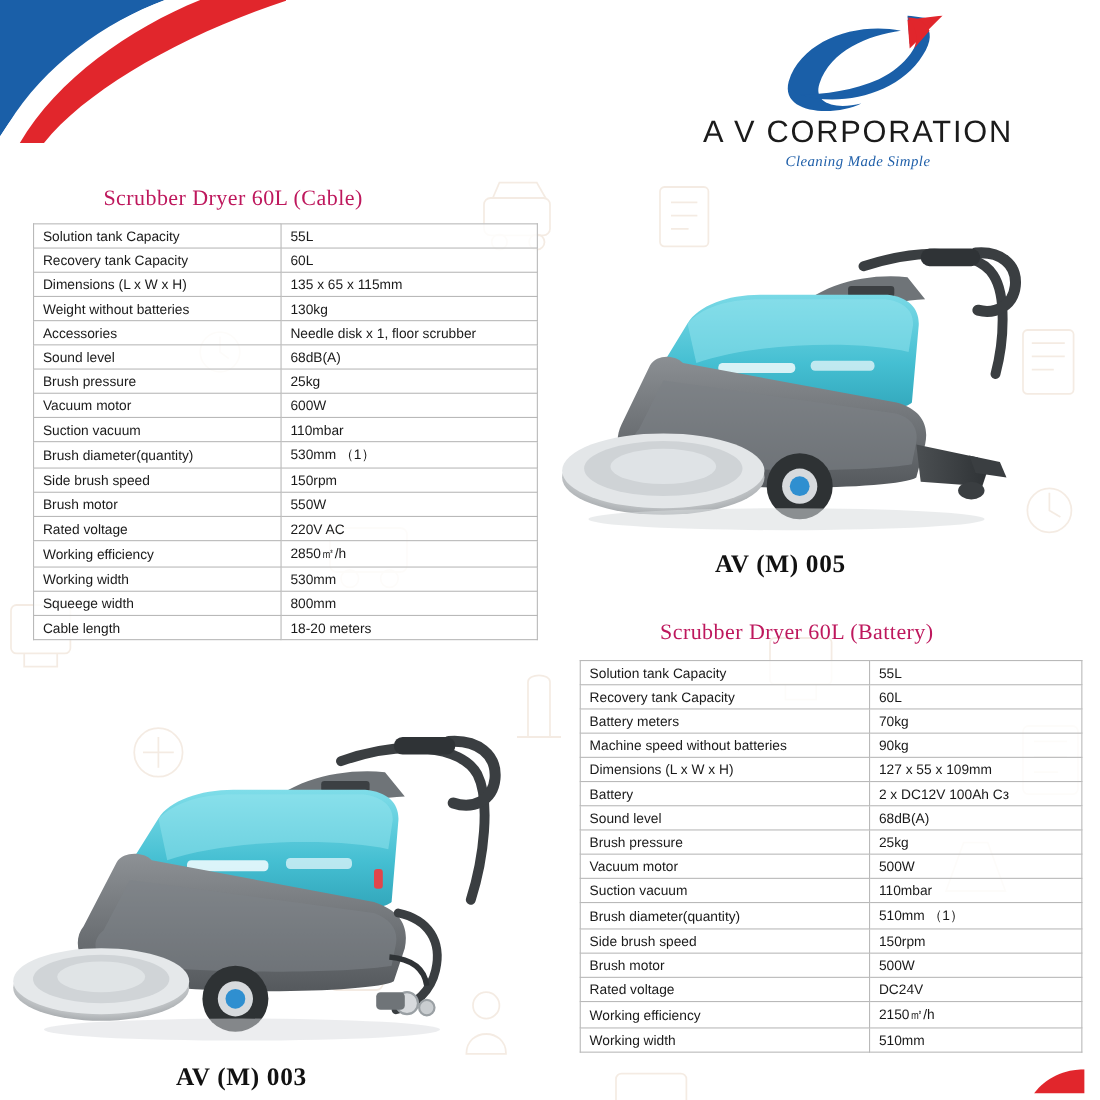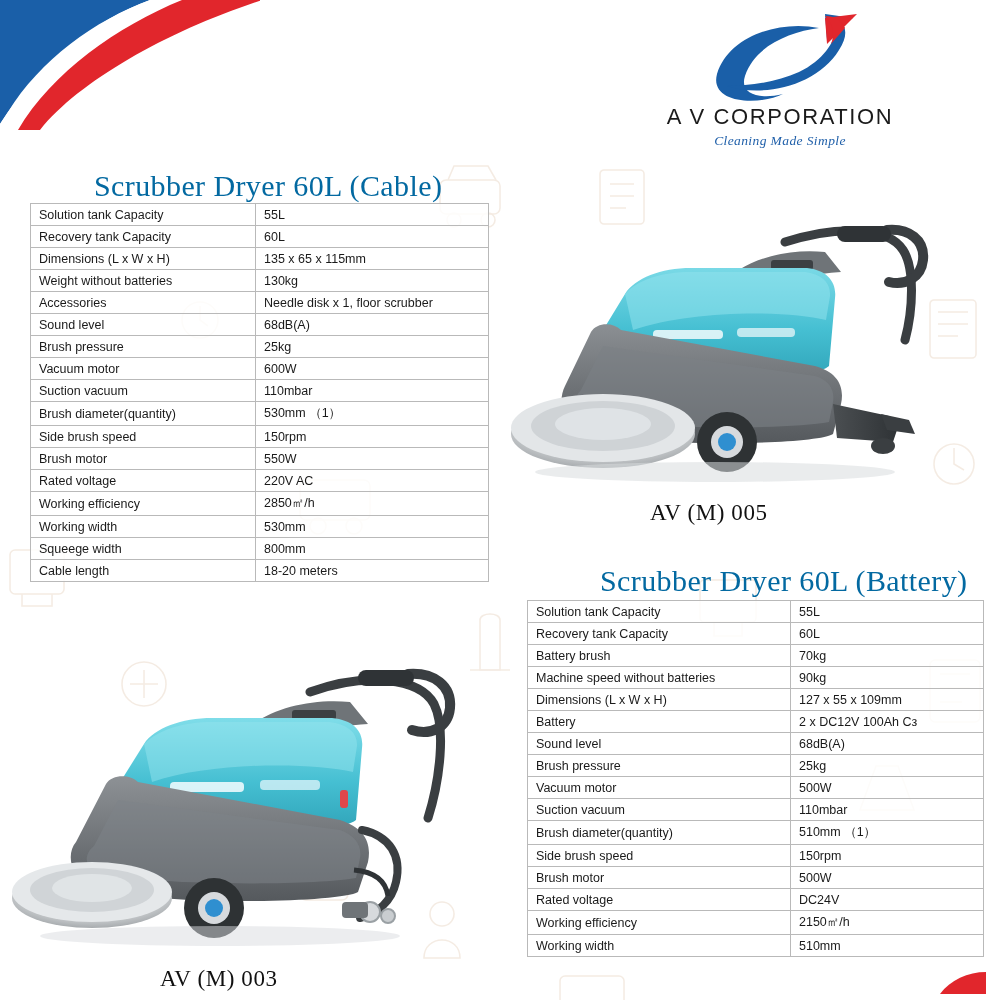--- a/index.html
+++ b/index.html
@@ -40,42 +40,42 @@
     right: 55px;
     width: 330px;
     text-align: center;
   }
   .logo-mark {
     height: 88px;
     position: relative;
   }
   .logo-name {
     font-family: "Liberation Sans", sans-serif;
-    font-size: 22px;
+    font-size: 28px;
     letter-spacing: 1.6px;
     color: #1b1b1b;
     margin-top: 2px;
     white-space: nowrap;
   }
   .logo-tag {
     font-family: "Liberation Serif", serif;
     font-size: 13.5px;
     font-style: italic;
     color: #1f5fa9;
     letter-spacing: 0.4px;
     margin-top: 3px;
     text-align: center;
   }
 
   
   .sec-title {
     position: absolute;
     font-family: "Liberation Serif", serif;
-    font-size: 30px;
-    color: #0369a1;
+    font-size: 20px;
+    color: #be185d;
     letter-spacing: 0.4px;
     white-space: nowrap;
   }
   #title-cable { left: 94px; top: 169px; }
   #title-battery { left: 600px; top: 564px; }
 
   
   .spec-table {
     position: absolute;
     border-collapse: collapse;
@@ -100,21 +100,21 @@
   #table-cable td.v { width: 218px; }
 
   #table-battery { left: 527px; top: 600px; width: 428px; }
   #table-battery td.k { width: 248px; }
   #table-battery td.v { width: 178px; }
 
   
   .model-caption {
     position: absolute;
     font-family: "Liberation Serif", serif;
-    font-weight: normal;
+    font-weight: bold;
     font-size: 23px;
     color: #111;
     letter-spacing: 0.6px;
     white-space: nowrap;
   }
   #caption-005 { left: 650px; top: 500px; }
   #caption-006 { left: 160px; top: 966px; }
 
   
   .machine {
@@ -376,21 +376,21 @@
   <tbody>
     <tr>
         <td class="k">Solution tank Capacity</td>
         <td class="v">55L</td>
       </tr>
     <tr>
         <td class="k">Recovery tank Capacity</td>
         <td class="v">60L</td>
       </tr>
     <tr>
-        <td class="k">Battery brush</td>
+        <td class="k">Battery meters</td>
         <td class="v">70kg</td>
       </tr>
     <tr>
         <td class="k">Machine speed without batteries</td>
         <td class="v">90kg</td>
       </tr>
     <tr>
         <td class="k">Dimensions (L x W x H)</td>
         <td class="v">127 x 55 x 109mm</td>
       </tr>

